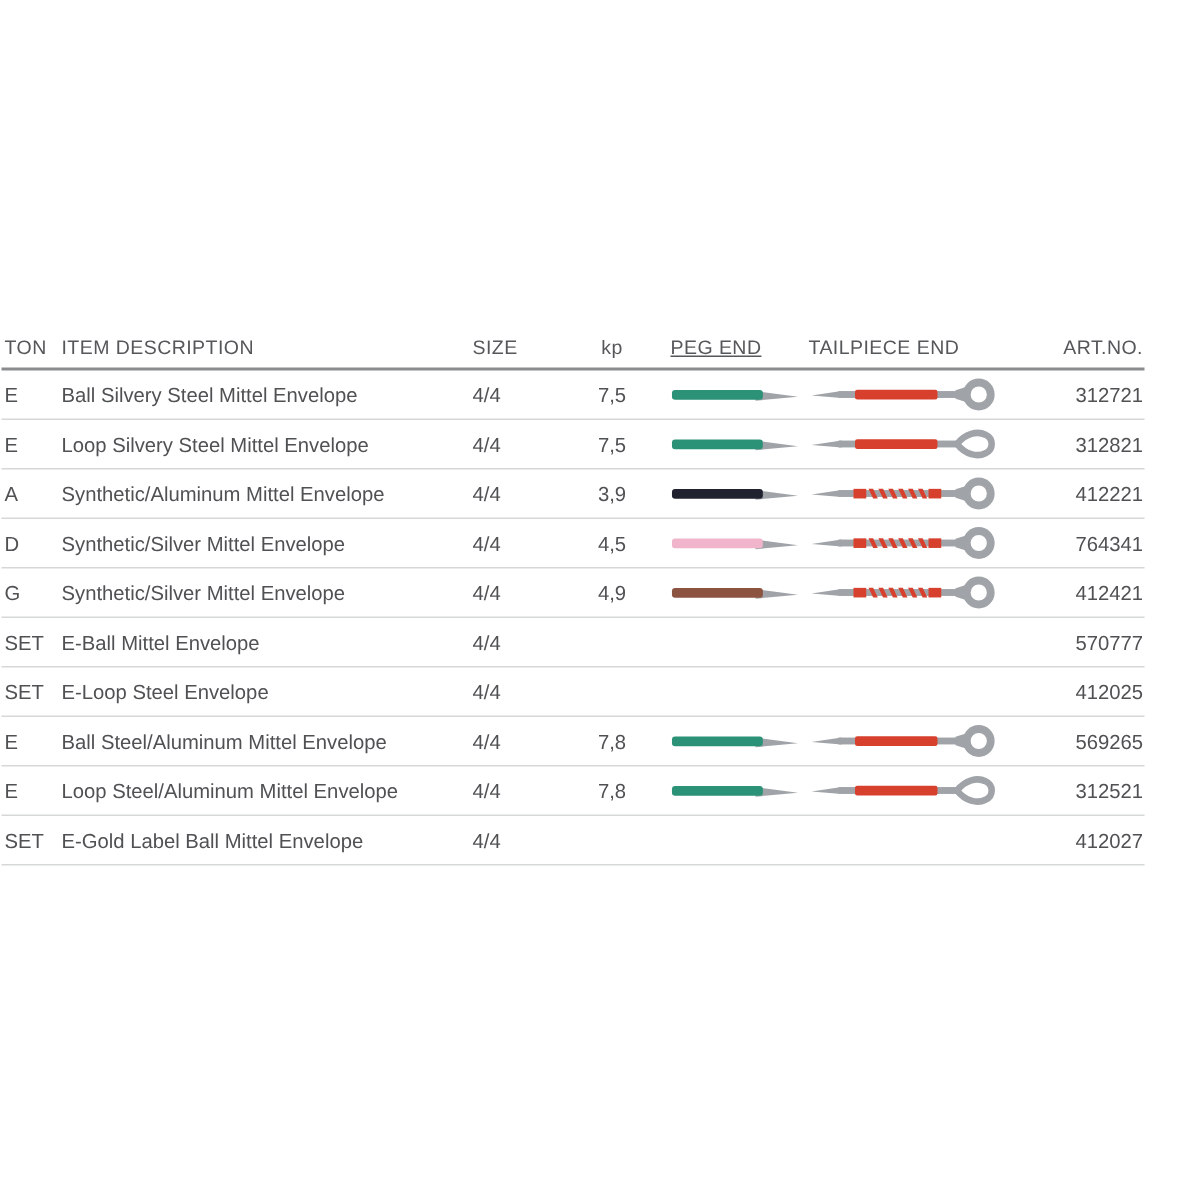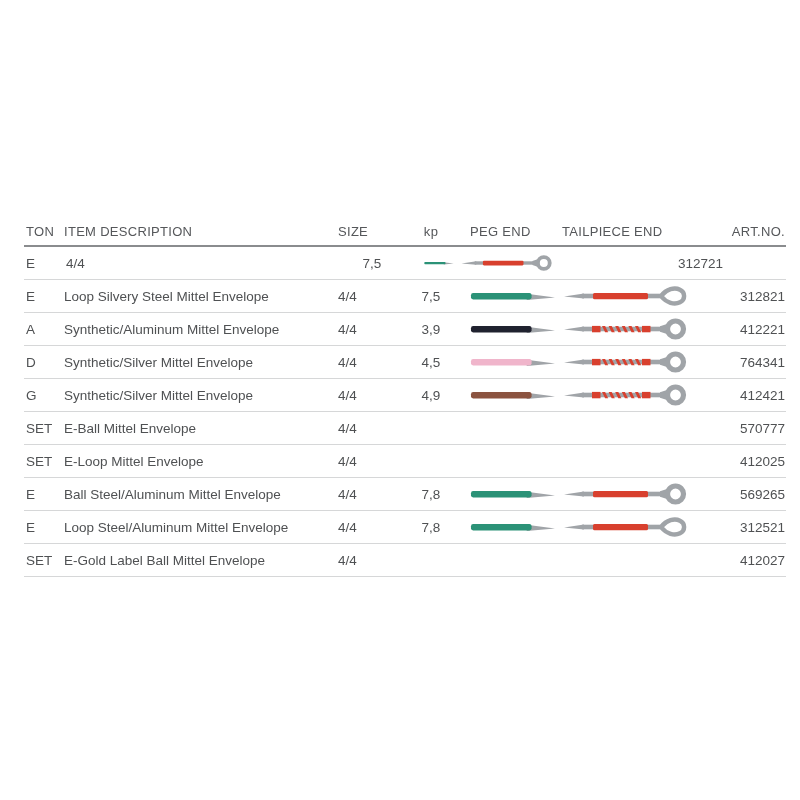--- a/index.html
+++ b/index.html
@@ -4,21 +4,21 @@
 <style>
   * { margin: 0; padding: 0; box-sizing: border-box; }
   html, body { background: #ffffff; }
   body {
     width: 800px; height: 800px; position: relative; overflow: hidden;
     font-family: "Liberation Sans", "DejaVu Sans", sans-serif;
     color: #4f5153;
   }
   .strings-table {
     position: absolute;
-    left: 24px; top: 218px;
+    left: 1px; top: 218px;
     width: 762px;
   }
   .tr {
     display: grid;
     grid-template-columns: 40px 272px 72px 46px 102px 168px 1fr;
     align-items: center;
   }
   .thead {
     height: 29px;
     border-bottom: 2px solid #8a8c8e;
@@ -28,21 +28,21 @@
   }
   .row {
     height: 33px;
     border-bottom: 1px solid #d6d7d8;
     font-size: 13.5px;
   }
   .cell { display: flex; align-items: center; height: 100%; overflow: hidden; }
   .c-ton  { padding-left: 2px; }
   .c-size { padding-left: 2px; }
   .c-kp   { justify-content: center; }
-  .c-peg  { padding-left: 16px; }
+  .c-peg  { padding-left: 16px; text-decoration: underline; }
   .c-tail { padding-left: 6px; }
   .c-art  { justify-content: flex-end; padding-right: 1px; text-align: center; }
   .thead .c-kp { text-transform: none; }
   .peg-svg { display: block; }
   .tail-svg { display: block; }
 </style>
 </head>
 <body>
 
 <div class="strings-table">
@@ -51,20 +51,21 @@
     <div class="cell c-desc">ITEM DESCRIPTION</div>
     <div class="cell c-size">SIZE</div>
     <div class="cell c-kp">kp</div>
     <div class="cell c-peg">PEG END</div>
     <div class="cell c-tail">TAILPIECE END</div>
     <div class="cell c-art">ART.NO.</div>
   </div>
   <div id="tbody">
       <div class="tr row">
         <div class="cell c-ton">E</div>
+        <div class="cell c-desc">Ball Silvery Steel Mittel Envelope</div>
         <div class="cell c-size">4/4</div>
         <div class="cell c-kp">7,5</div>
         <div class="cell c-peg">
           <svg class="peg-svg" width="88" height="14" viewBox="0 0 88 14">
             <polygon points="58,4.6 87,8.6 58,11.2" fill="#a0a4a8"></polygon>
             <rect x="1" y="4" width="62" height="6.6" rx="2.2" fill="#2b9277"></rect>
           </svg>
         </div>
         <div class="cell c-tail">
           <svg class="tail-svg" width="130" height="30" viewBox="0 0 130 30">
@@ -189,21 +190,21 @@
         <div class="cell c-ton">SET</div>
         <div class="cell c-desc">E-Ball Mittel Envelope</div>
         <div class="cell c-size">4/4</div>
         <div class="cell c-kp"></div>
         <div class="cell c-peg"></div>
         <div class="cell c-tail"></div>
         <div class="cell c-art">570777</div>
       </div>
       <div class="tr row">
         <div class="cell c-ton">SET</div>
-        <div class="cell c-desc">E-Loop Mittel Envelope</div>
+        <div class="cell c-desc">E-Loop Steel Envelope</div>
         <div class="cell c-size">4/4</div>
         <div class="cell c-kp"></div>
         <div class="cell c-peg"></div>
         <div class="cell c-tail"></div>
         <div class="cell c-art">412025</div>
       </div>
       <div class="tr row">
         <div class="cell c-ton">E</div>
         <div class="cell c-desc">Ball Steel/Aluminum Mittel Envelope</div>
         <div class="cell c-size">4/4</div>

